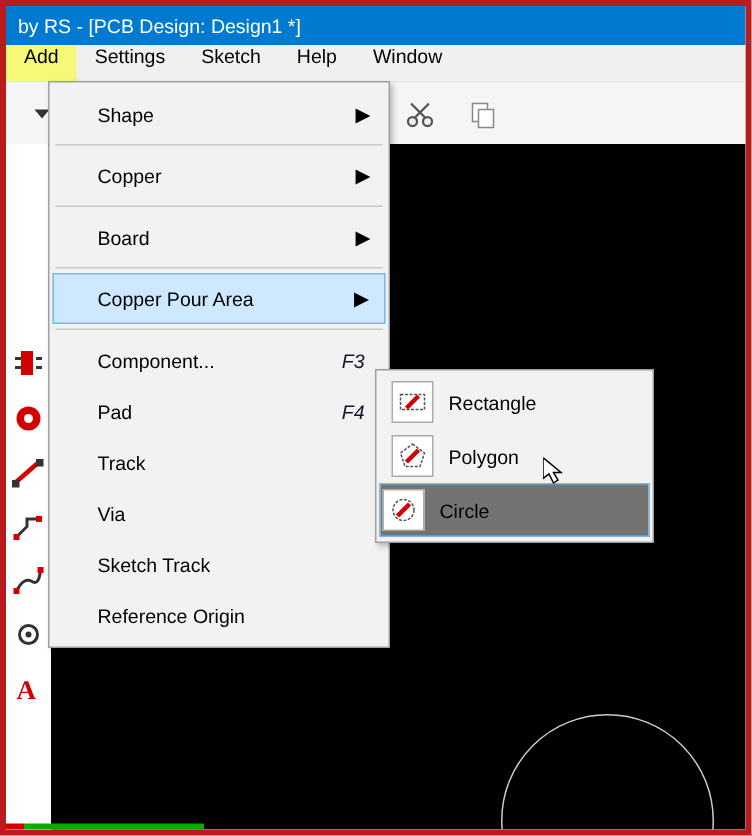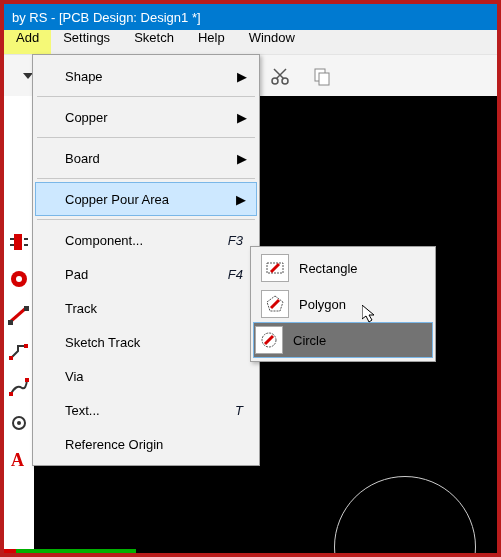--- a/index.html
+++ b/index.html
@@ -182,28 +182,24 @@
         <span class="shortcut">F3</span>
       </div>
   <div class="row">
         <span>Pad</span>
         <span class="shortcut">F4</span>
       </div>
   <div class="row">
         <span>Track</span>
       </div>
   <div class="row">
+        <span>Via</span>
+      </div>
+  <div class="row">
         <span>Sketch Track</span>
-      </div>
-  <div class="row">
-        <span>Via</span>
-      </div>
-  <div class="row">
-        <span>Text...</span>
-        <span class="shortcut">T</span>
       </div>
   <div class="row">
         <span>Reference Origin</span>
       </div>
 </div>
 
 <div class="submenu">
   <div class="srow">
     <div class="icbox">
           <svg width="20" height="20">

